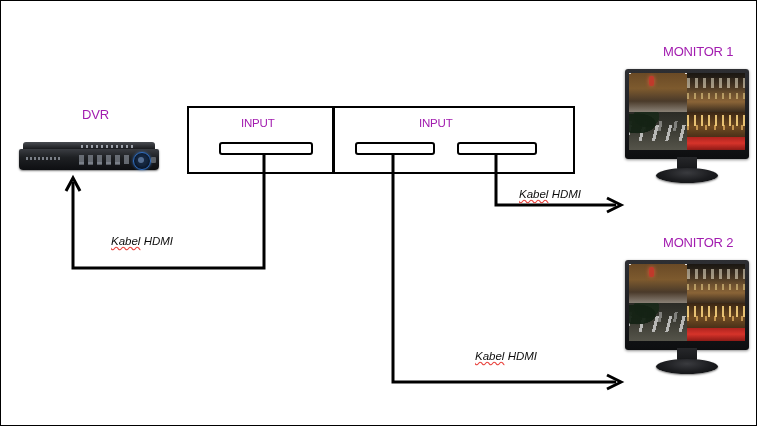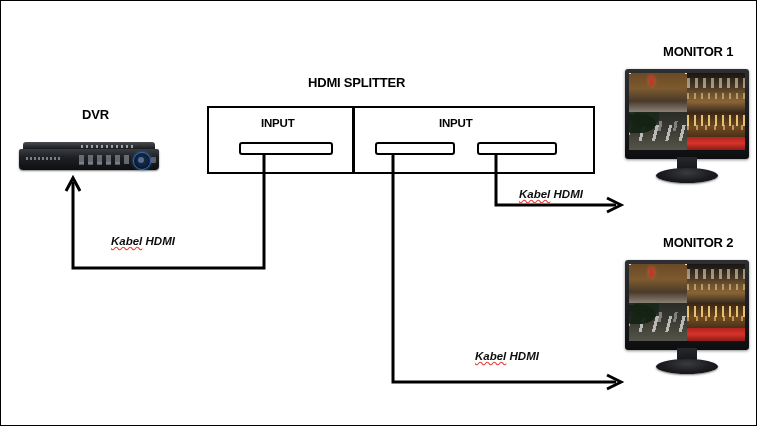--- a/index.html
+++ b/index.html
@@ -14,59 +14,58 @@
     position: relative;
     width: 757px;
     height: 426px;
     background: #ffffff;
     box-sizing: border-box;
     border: 1px solid #000000;
     overflow: hidden;
   }
   .lbl {
     position: absolute;
-    font-weight: bold;
-    color: #000000;
+    font-weight: normal;
+    color: #a21caf;
     white-space: nowrap;
     letter-spacing: -0.2px;
   }
   #title-splitter { left: 307px; top: 74px; font-size: 13px; }
   #label-dvr      { left: 69px;  top: 106px; font-size: 13px; padding-left: 12px; }
   #label-mon1     { left: 662px; top: 43px;  font-size: 13px; }
   #label-mon2     { left: 662px; top: 234px; font-size: 13px; }
   #label-input    { left: 241px; top: 114px; font-size: 11.5px; }
   #label-output   { left: 418px; top: 114px; font-size: 11.5px; }
 
   
   .cable-cap {
     position: absolute;
     font-size: 11.5px;
     font-style: italic;
-    font-weight: bold;
+    font-weight: normal;
     color: #0d0d0d;
     white-space: nowrap;
   }
   .cable-cap .sp {
     text-decoration: underline wavy #e8403a;
     text-decoration-skip-ink: none;
     text-underline-offset: 1px;
   }
   #cap-dvr  { left: 110px; top: 234px; }
   #cap-mon1 { left: 518px; top: 187px; }
   #cap-mon2 { left: 474px; top: 349px; }
 
   
   #splitter {
     position: absolute;
     left: 186px; top: 105px;
     width: 388px; height: 68px;
     border: 2.5px solid #000;
     box-sizing: border-box;
     background: #fff;
-    margin-left: 20px;
   }
   #splitter-divider {
     position: absolute;
     left: 143px; top: 0;
     width: 2.5px; height: 100%;
     background: #000;
   }
   .port {
     position: absolute;
     height: 13px;
@@ -231,21 +230,20 @@
     background: radial-gradient(ellipse at 50% 32%, #3a3b3f 0%, #1b1c1f 55%, #0b0c0e 100%);
     border-radius: 50%;
     box-shadow: 0 1px 2px rgba(0,0,0,.5);
   }
 </style>
 </head>
 <body>
 
 <div id="canvas">
 
-  <div class="lbl" id="title-splitter">HDMI SPLITTER</div>
 
   <div class="lbl" id="label-dvr">DVR</div>
 
   <div class="lbl" id="label-mon1">MONITOR 1</div>
 
   <div class="lbl" id="label-mon2">MONITOR 2</div>
 
   <div id="splitter">
     <div id="splitter-divider"></div>
 

